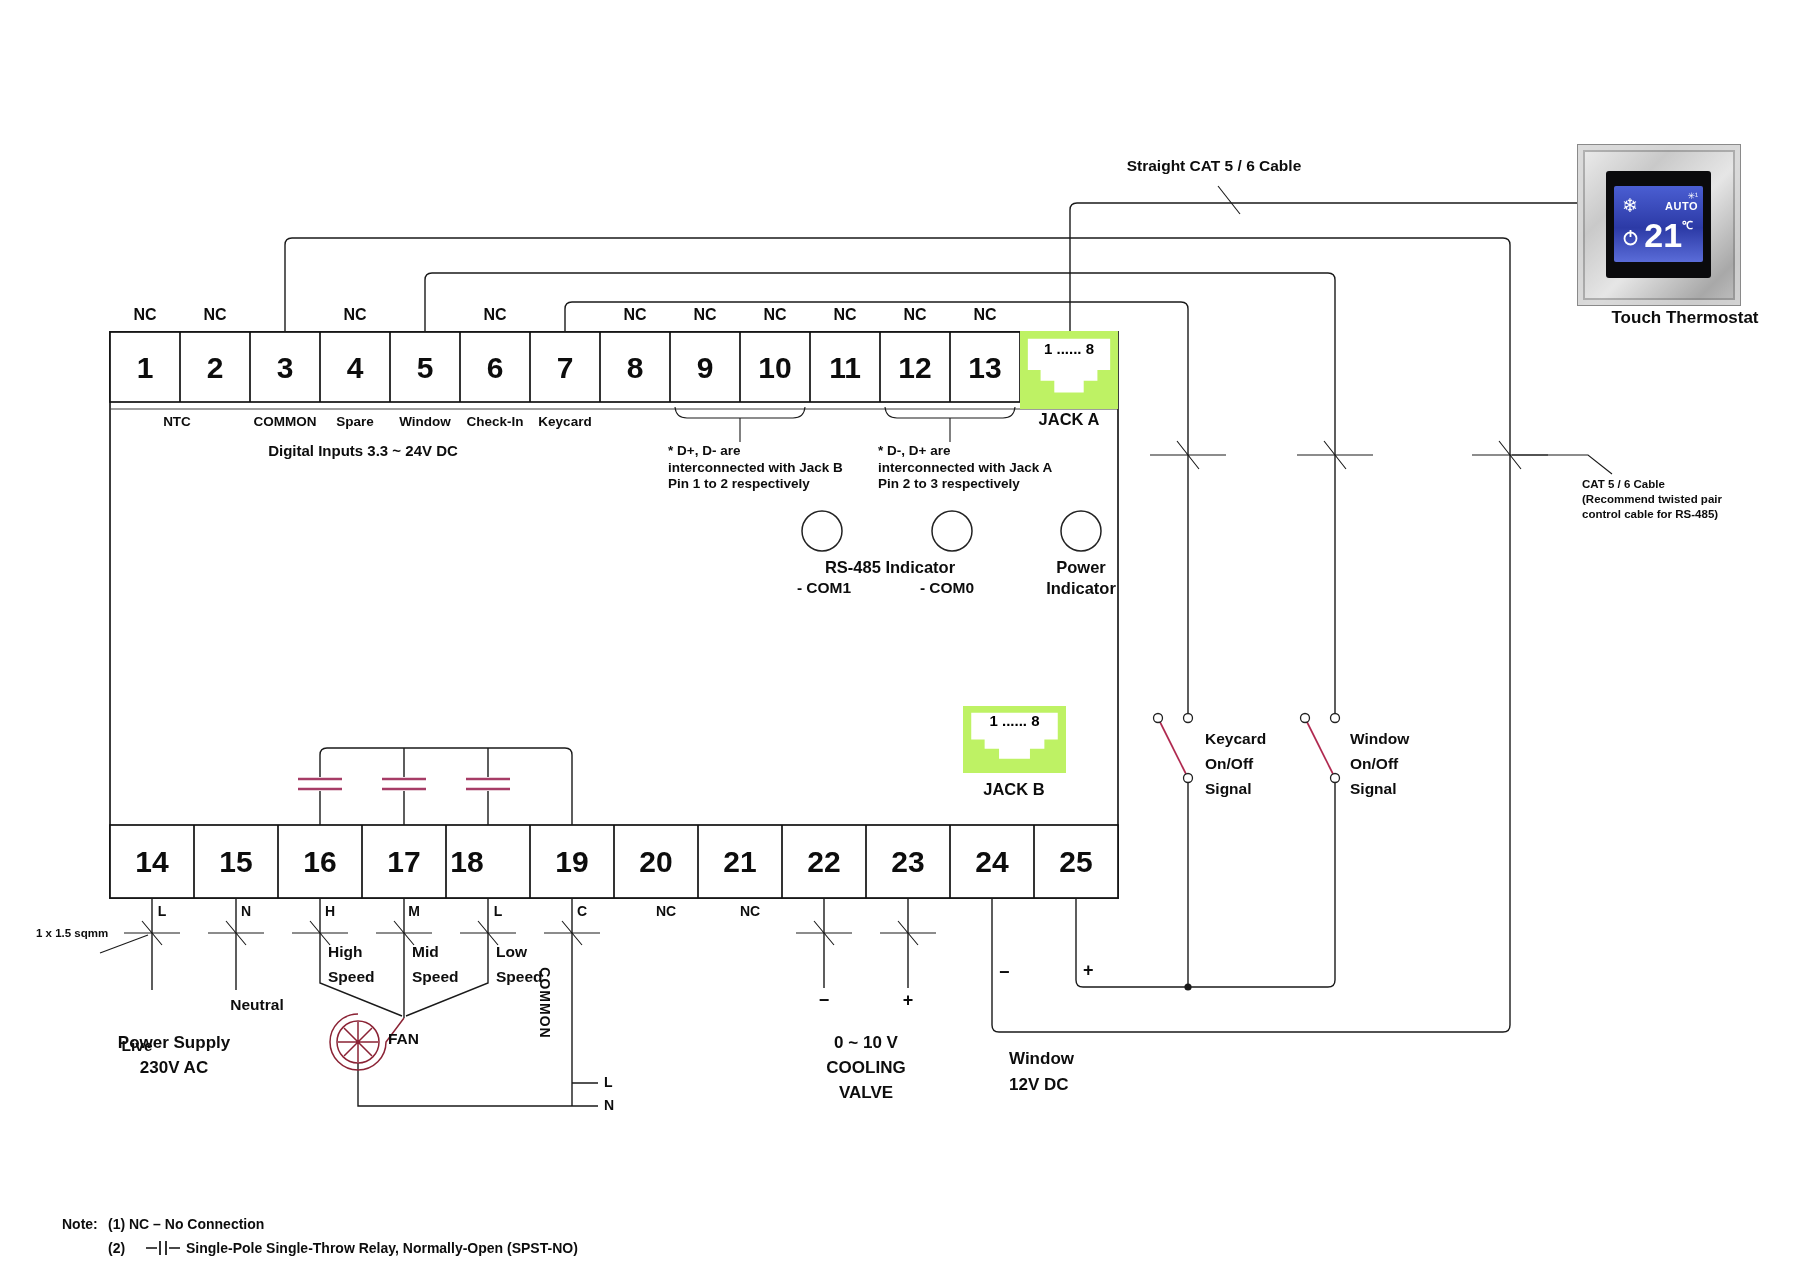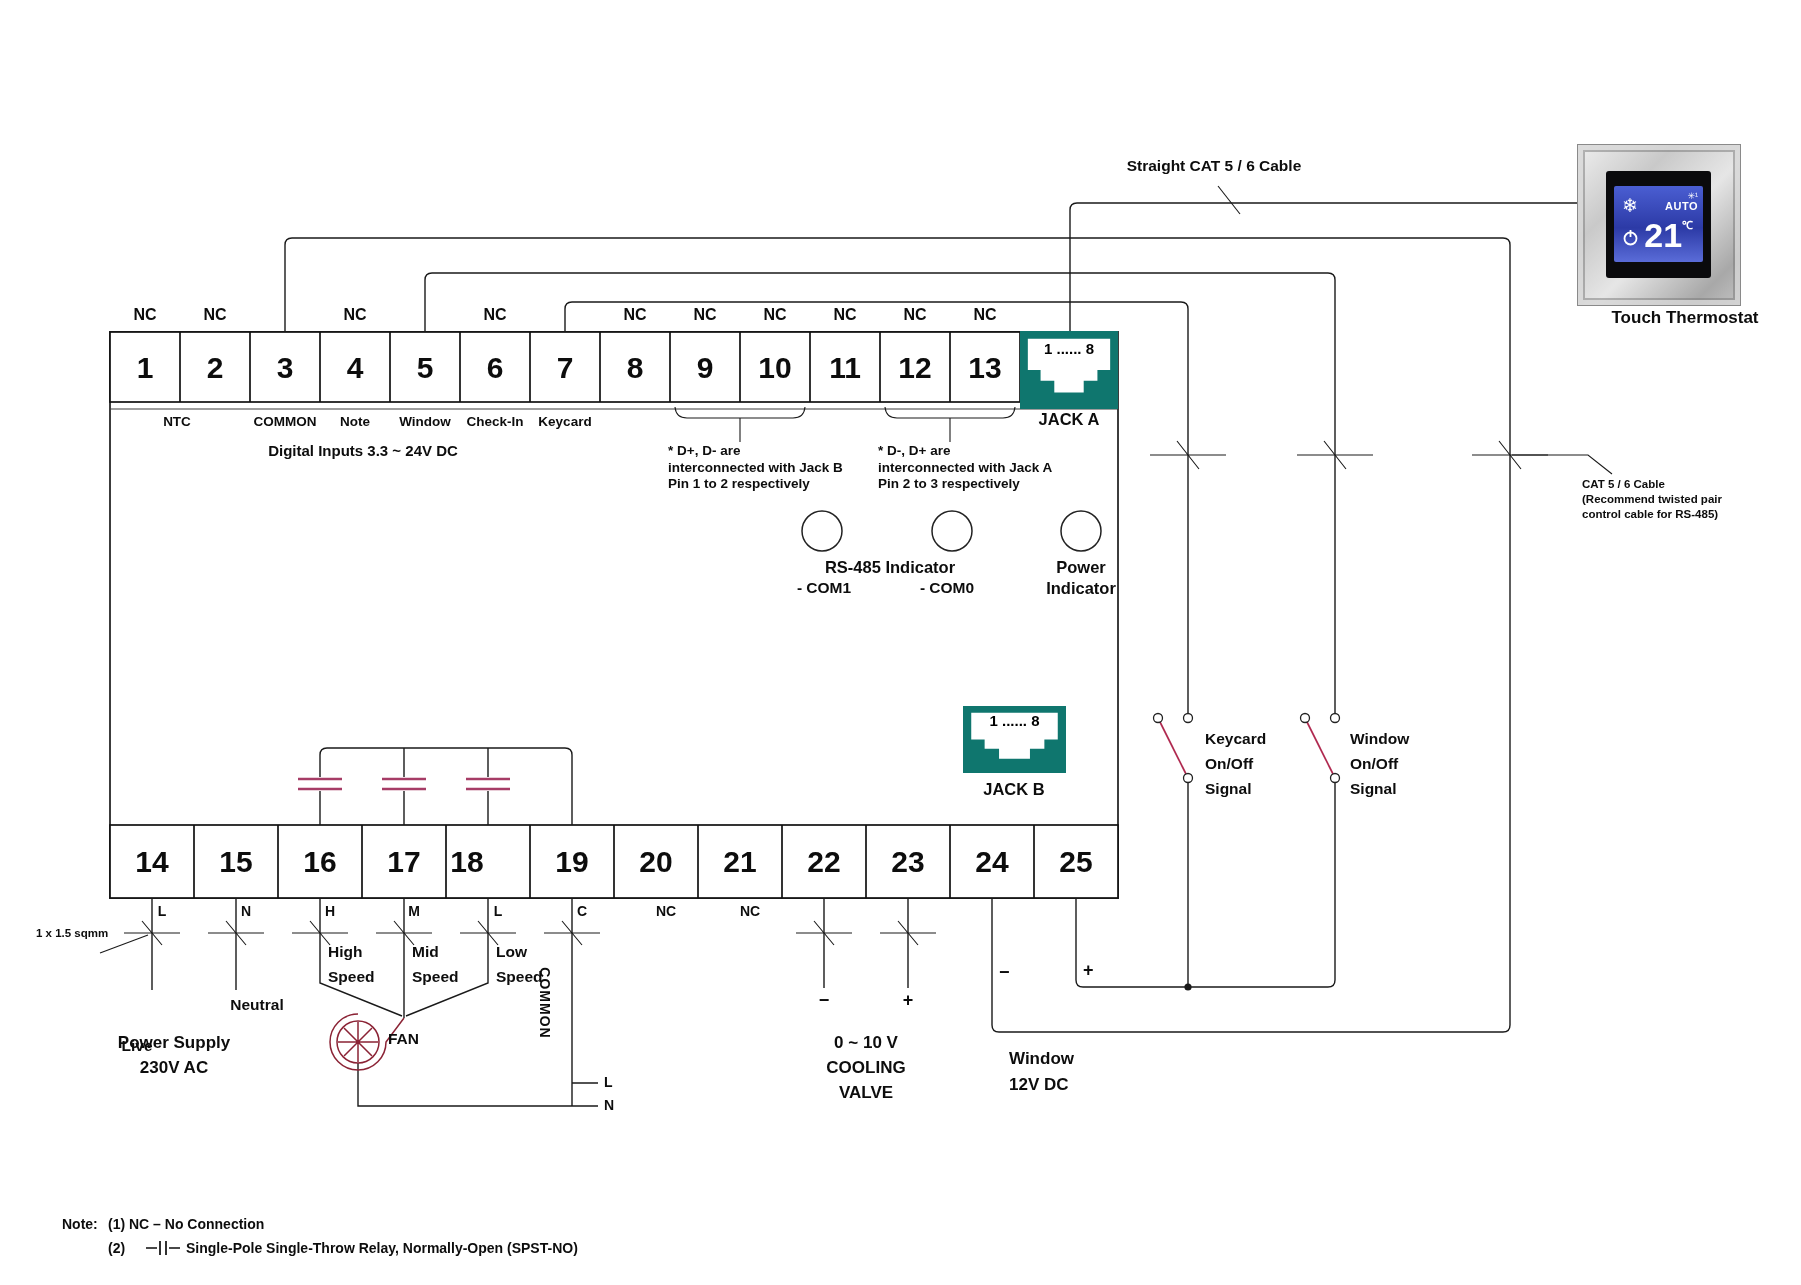--- a/index.html
+++ b/index.html
@@ -6,21 +6,21 @@
   #stage{position:relative;width:1801px;height:1285px;background:#ffffff;overflow:hidden;
          font-family:"Liberation Sans",sans-serif;color:#0d0d0d;}
   #wires{position:absolute;left:0;top:0;}
   .lbl{position:absolute;font-weight:bold;white-space:nowrap;color:#0d0d0d;}
   .ctr{transform:translateX(-50%);text-align:center;}
   .num{position:absolute;transform:translate(-50%,-50%);font-weight:bold;font-size:30px;}
   .nc{font-size:16px;}
   .fn{font-size:13.5px;}
   .note3{font-size:13.5px;line-height:16.5px;}
   .sw{font-size:15.5px;line-height:25px;}
-  .jack{position:absolute;background:#0f766e;}
+  .jack{position:absolute;background:#bef264;}
   .jack .pins{position:absolute;left:0;right:0;top:9px;text-align:center;font-weight:bold;font-size:15px;color:#000;}
   .jlbl{font-size:16.5px;}
   .rot{position:absolute;transform:translate(-50%,-50%) rotate(90deg);font-weight:bold;font-size:14px;letter-spacing:1px;}
   
   #tstat{position:absolute;left:1577px;top:144px;width:162px;height:160px;
          background:linear-gradient(135deg,#efefef 0%,#c9c9c9 30%,#e6e6e6 55%,#a8a8a8 85%,#c2c2c2 100%);
          border:1px solid #8a8a8a;box-shadow:inset 0 0 0 5px rgba(255,255,255,.55), inset 0 0 0 7px rgba(120,120,120,.5);}
   #tscreen{position:absolute;left:28px;top:26px;width:105px;height:107px;background:#0a0a0c;border-radius:3px;}
   #tlcd{position:absolute;left:8px;top:15px;width:89px;height:76px;border-radius:2px;
         background:linear-gradient(180deg,#4a5ed2 0%,#2c3aa6 55%,#5a6cd8 100%);color:#fff;}
@@ -134,21 +134,21 @@
   <div class="num" style="left:565px;top:368px;">7</div>
   <div class="num" style="left:635px;top:368px;">8</div>
   <div class="num" style="left:705px;top:368px;">9</div>
   <div class="num" style="left:775px;top:368px;">10</div>
   <div class="num" style="left:845px;top:368px;">11</div>
   <div class="num" style="left:915px;top:368px;">12</div>
   <div class="num" style="left:985px;top:368px;">13</div>
 
   <div class="lbl ctr fn" style="left:177px;top:414px;">NTC</div>
   <div class="lbl ctr fn" style="left:285px;top:414px;">COMMON</div>
-  <div class="lbl ctr fn" style="left:355px;top:414px;">Note</div>
+  <div class="lbl ctr fn" style="left:355px;top:414px;">Spare</div>
   <div class="lbl ctr fn" style="left:425px;top:414px;">Window</div>
   <div class="lbl ctr fn" style="left:495px;top:414px;">Check-In</div>
   <div class="lbl ctr fn" style="left:565px;top:414px;">Keycard</div>
   <div class="lbl ctr" style="left:363px;top:442px;font-size:15px;">Digital Inputs 3.3 ~ 24V DC</div>
 
   <div class="lbl note3" style="left:668px;top:443px;">
     <div>*  D+, D-  are</div>
     <div>interconnected with Jack B</div>
     <div>Pin 1 to 2 respectively</div>
   </div>

